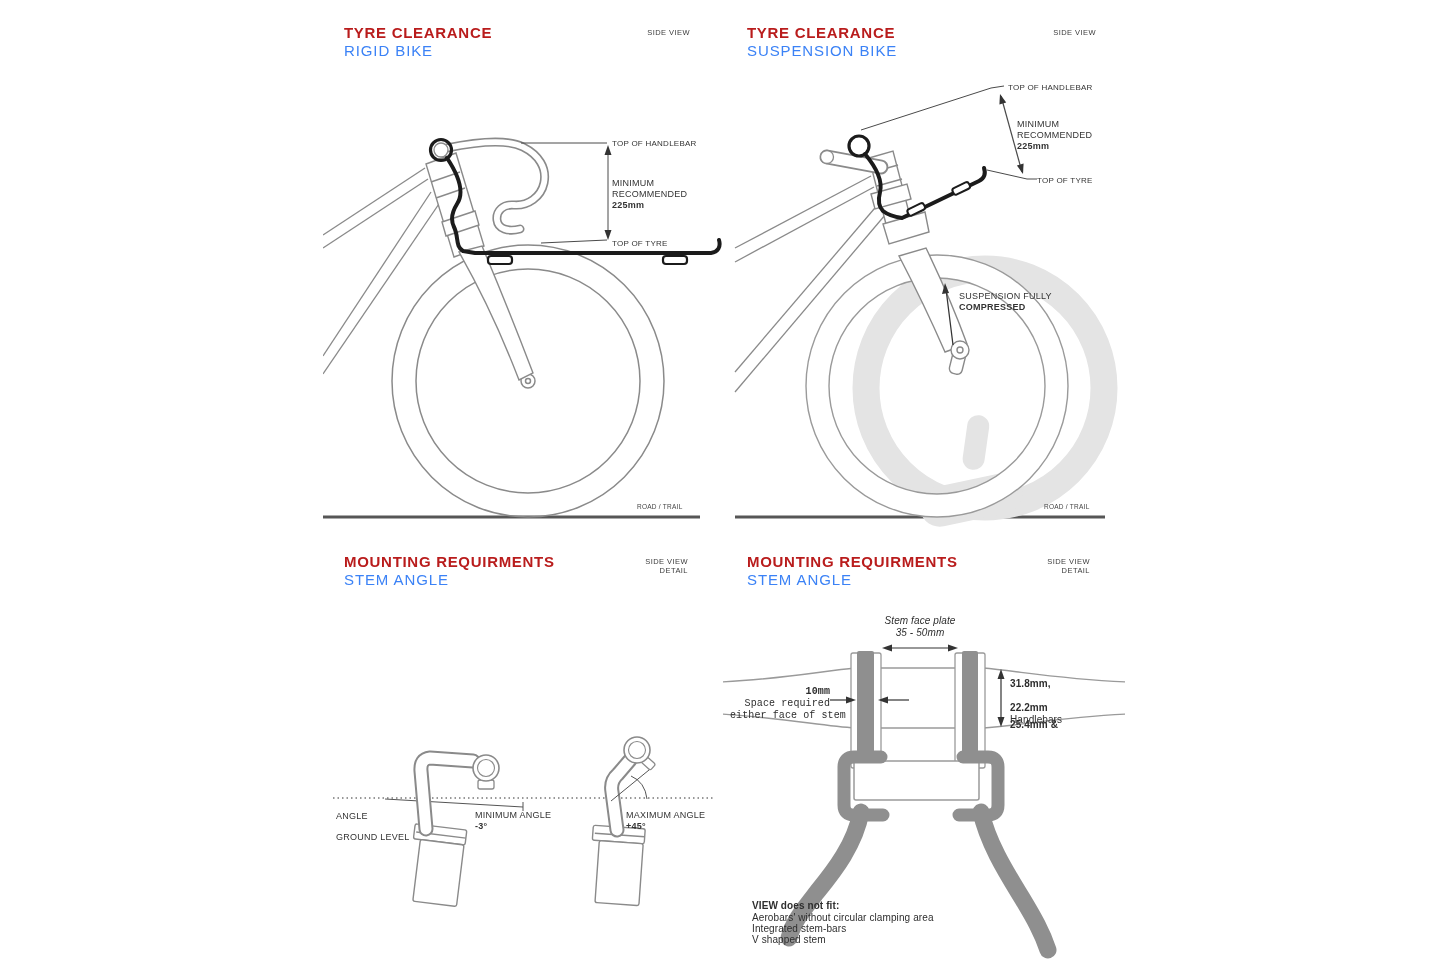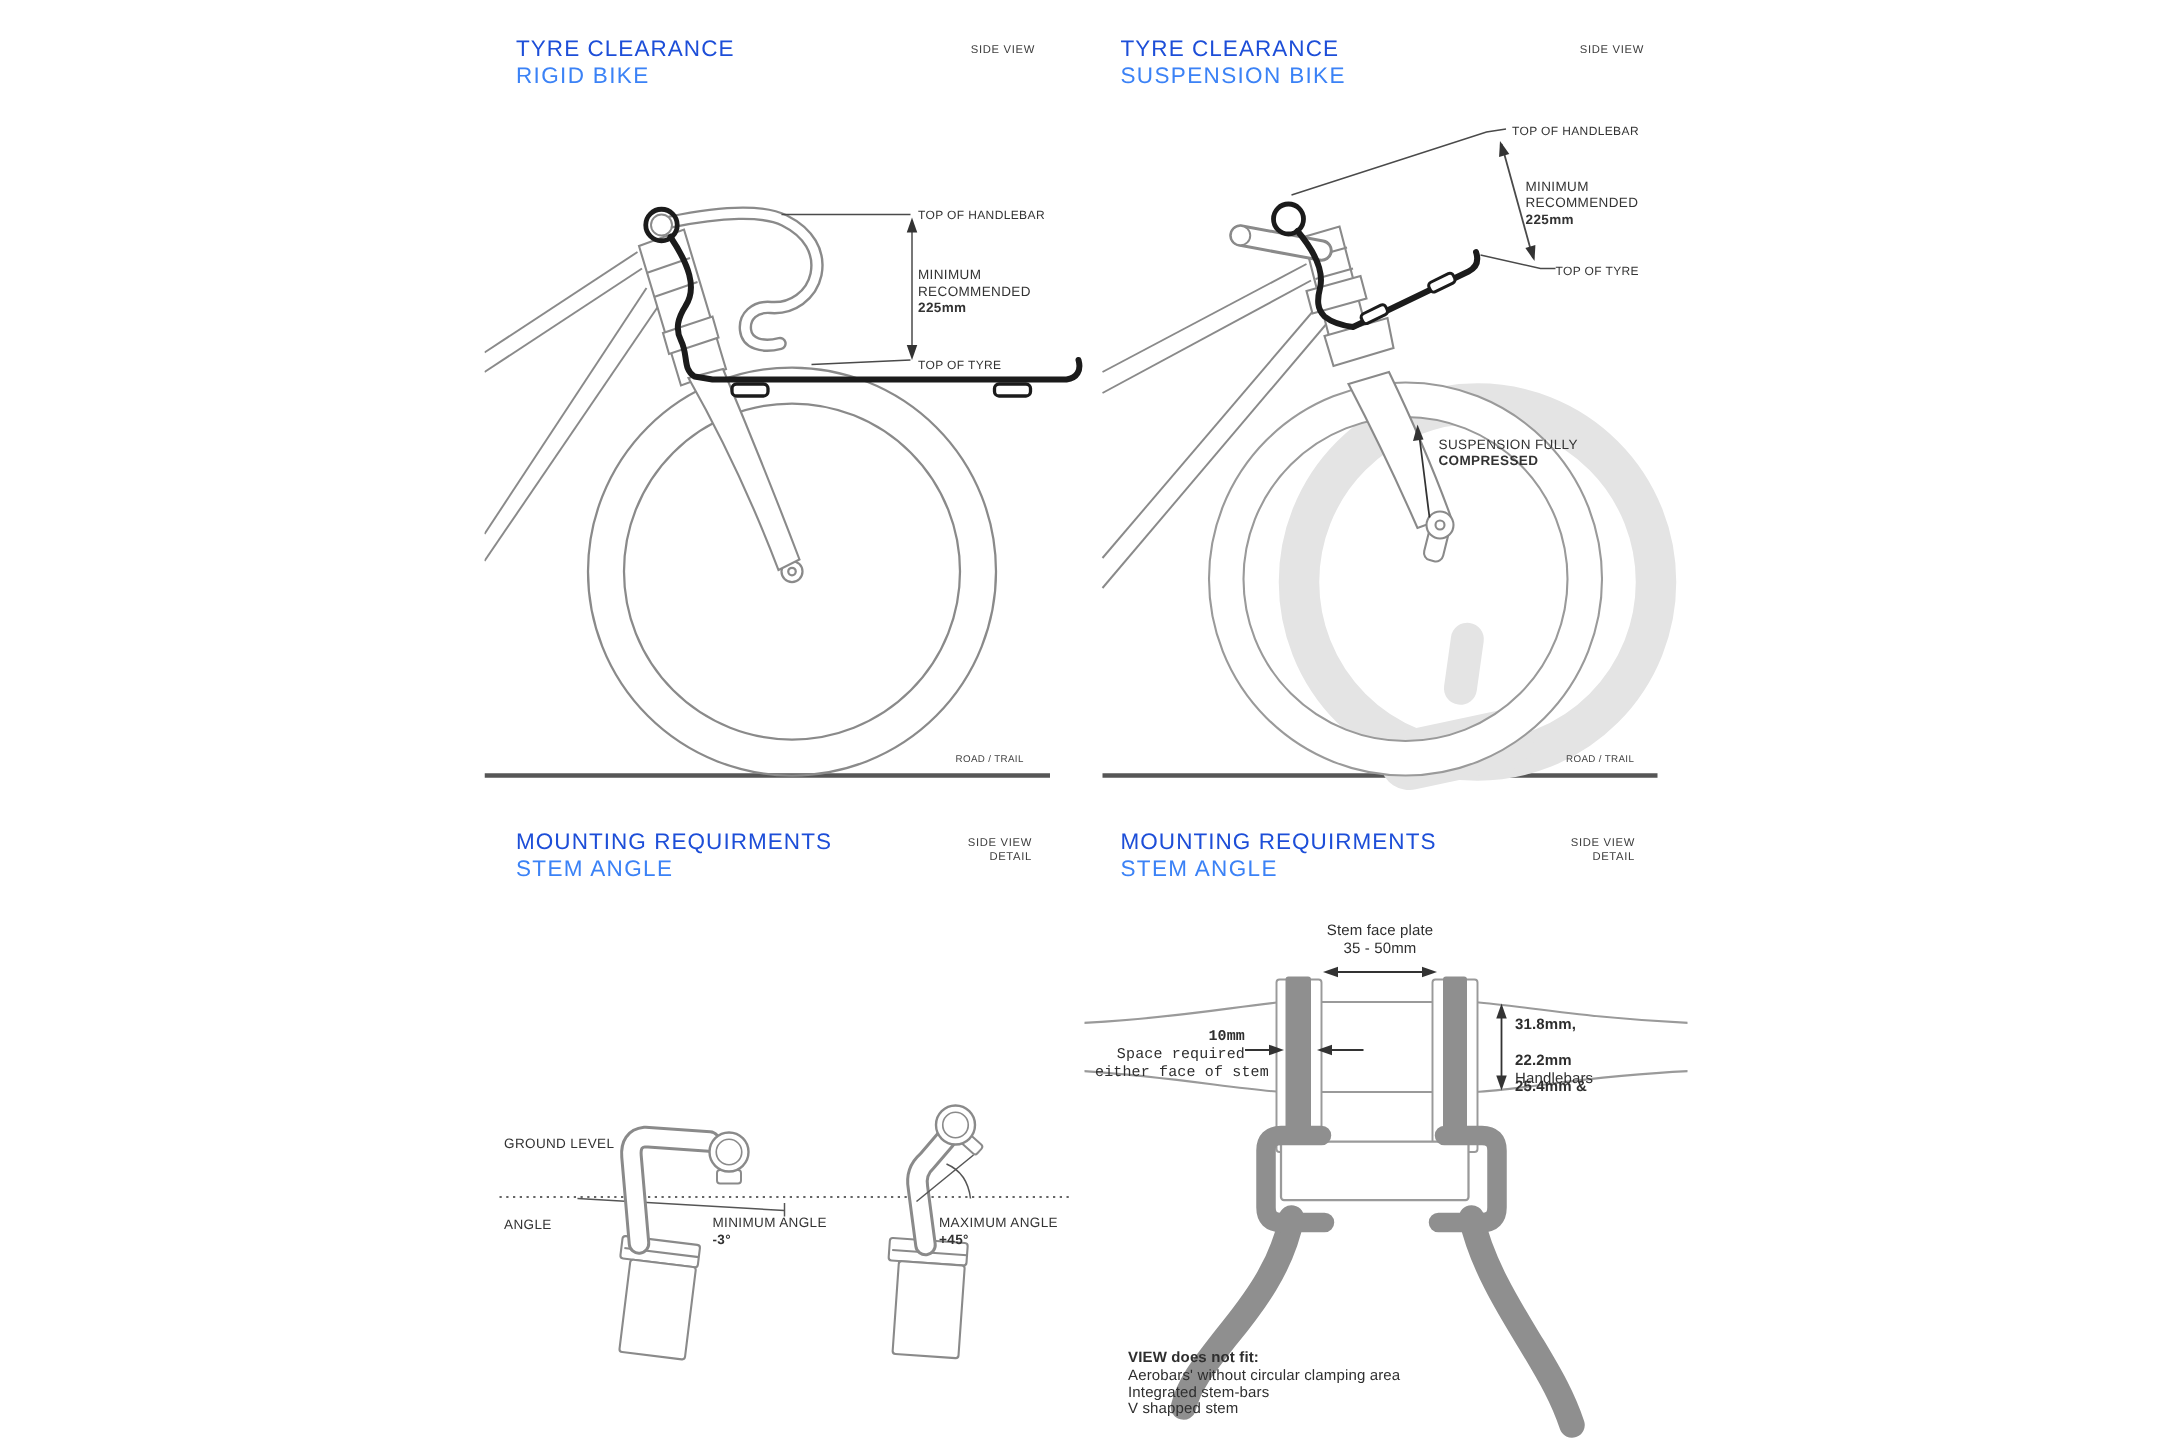--- a/index.html
+++ b/index.html
@@ -1,29 +1,29 @@
 <!DOCTYPE html>
 <html><head>
 <meta charset="utf-8">
 <style>
   html,body{margin:0;padding:0;background:#fff;}
   #canvas{position:relative;width:1445px;height:964px;background:#ffffff;overflow:hidden;
           font-family:"Liberation Sans",sans-serif;}
   svg{position:absolute;}
   .hdr{position:absolute;}
-  .ptitle{font-size:15px;font-weight:400;letter-spacing:.7px;color:#1d4ed8;line-height:1.2;white-space:nowrap;}
+  .ptitle{font-size:15px;font-weight:700;letter-spacing:.7px;color:#b91c1c;line-height:1.2;white-space:nowrap;}
   .psub{font-size:15px;font-weight:400;letter-spacing:.9px;color:#3b82f6;line-height:1.2;white-space:nowrap;}
   .pview{position:absolute;width:92px;text-align:right;font-size:7.5px;letter-spacing:.45px;color:#3c3c3c;line-height:1.25;white-space:nowrap;}
   .lbl{position:absolute;font-size:8px;letter-spacing:.25px;color:#333;line-height:1;white-space:nowrap;}
   .lbl.m{font-size:9px;}
   .lbl.g{font-size:10px;letter-spacing:.1px;color:#2e2e2e;}
   .lbl.b{font-weight:700;}
   .lbl.tiny{font-size:6.5px;color:#444;}
   .lbl.right{text-align:right;font-family:Liberation Mono, monospace;}
-  .lbl.center{text-align:center;}
+  .lbl.center{text-align:center;font-style:italic;}
 </style>
 </head>
 <body>
 
 <div id="canvas">
 
   <div class="hdr" style="left:344px;top:24px;">
     <div class="ptitle">TYRE CLEARANCE</div>
     <div class="psub">RIGID BIKE</div>
   </div>
@@ -197,21 +197,21 @@
       <rect x="317" y="228" width="15" height="8" rx="2" fill="#fff" stroke="#8a8a8a" stroke-width="1.3" transform="rotate(42 324 232)"></rect>
       <circle cx="314" cy="220" r="13" fill="#fff" stroke="#8a8a8a" stroke-width="1.6"></circle>
       <circle cx="314" cy="220" r="8.5" fill="none" stroke="#8a8a8a" stroke-width="1.1"></circle>
     </g>
 
     <g stroke="#555" stroke-width="1" fill="none">
       <line x1="326" y1="240" x2="288" y2="271"></line>
       <path d="M324,269 Q322,252 308,246"></path>
     </g>
   </svg>
-  <div class="lbl m" style="left:336px;top:758px;">GROUND LEVEL</div>
+  <div class="lbl m" style="left:336px;top:833px;">GROUND LEVEL</div>
   <div class="lbl m" style="left:336px;top:812px;">ANGLE</div>
   <div class="lbl m" style="left:475px;top:811px;">MINIMUM ANGLE</div>
   <div class="lbl m b" style="left:475px;top:822px;">-3°</div>
   <div class="lbl m" style="left:626px;top:811px;">MAXIMUM ANGLE</div>
   <div class="lbl m b" style="left:626px;top:822px;">+45°</div>
 
   <div class="hdr" style="left:747px;top:553px;">
     <div class="ptitle">MOUNTING REQUIRMENTS</div>
     <div class="psub">STEM ANGLE</div>
   </div>

